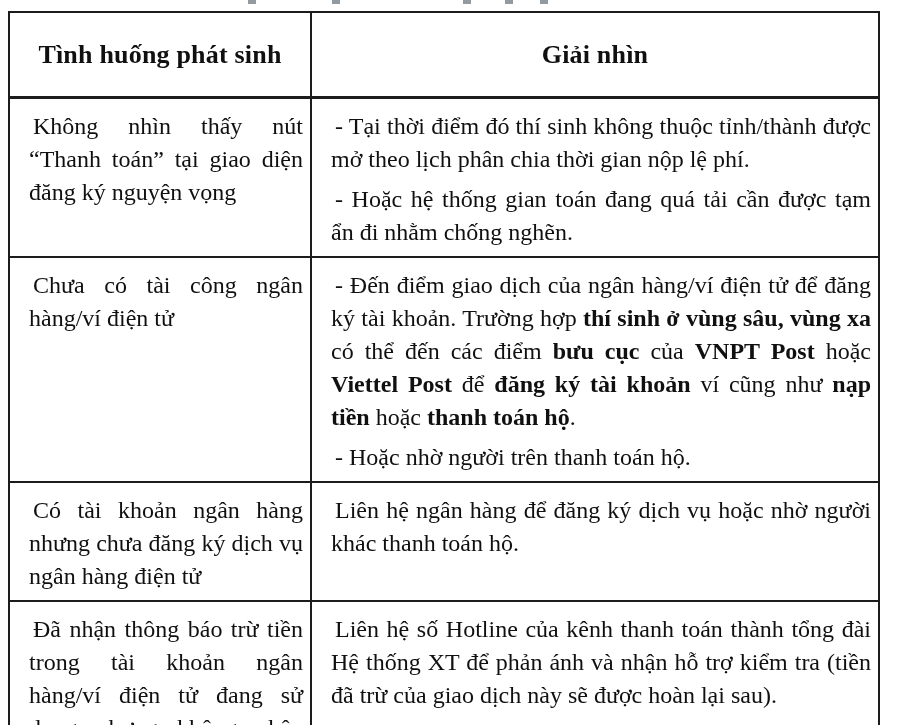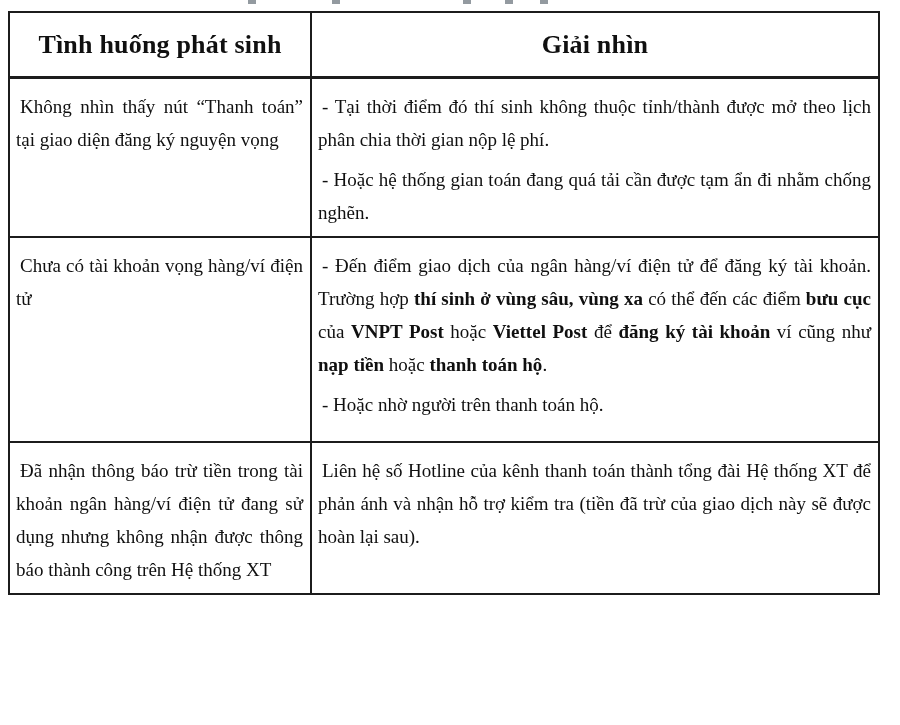--- a/index.html
+++ b/index.html
@@ -26,34 +26,34 @@
     left: 8px; top: 11px;
     width: 870px;
     border-collapse: collapse;
     table-layout: fixed;
   }
   .doc-table col.c-situation { width: 302px; }
   .doc-table col.c-solution  { width: 568px; }
   .doc-table th, .doc-table td {
     border: 2px solid #1c1c1c;
     vertical-align: top;
-    padding: 6px;
+    padding: 16px;
   }
   .doc-table th {
     height: 51px;
     vertical-align: middle;
     text-align: center;
     font-weight: bold;
     font-size: 26px;
     border-bottom-width: 3px;
     letter-spacing: 0.2px;
   }
   .doc-table td.cell {
-    padding: 11px 7px 0 6px;
-    font-size: 19px;
+    padding: 11px 7px 0 19px;
+    font-size: 24px;
     line-height: 33px;
     text-align: justify;
   }
   tbody tr:nth-child(1) { height: 147px; }
   tbody tr:nth-child(2) { height: 205px; }
   tbody tr:nth-child(3) { height: 115px; }
   tbody tr:nth-child(4) { height: 179px; }
   tbody tr:nth-child(5) { height: 60px; }
   .para {
     margin: 0 0 7px 0;
@@ -89,25 +89,33 @@
           <td class="cell">
             <p class="para">Không nhìn thấy nút “Thanh toán” tại giao diện đăng ký nguyện vọng</p>
           </td>
           <td class="cell">
             <p class="para"><span>- Tại thời điểm đó thí sinh không thuộc tỉnh/thành được mở theo lịch phân chia thời gian nộp lệ phí.</span></p>
             <p class="para"><span>- Hoặc hệ thống gian toán đang quá tải cần được tạm ẩn đi nhằm chống nghẽn.</span></p>
           </td>
         </tr>
         <tr>
           <td class="cell">
-            <p class="para">Chưa có tài khoản vọng hàng/ví điện tử</p>
+            <p class="para">Chưa có tài công ngân hàng/ví điện tử</p>
           </td>
           <td class="cell">
             <p class="para"><span>- Đến điểm giao dịch của ngân hàng/ví điện tử để đăng ký tài khoản. Trường hợp </span><b>thí sinh ở vùng sâu, vùng xa</b><span> có thể đến các điểm </span><b>bưu cục</b><span> của </span><b>VNPT Post</b><span> hoặc </span><b>Viettel Post</b><span> để </span><b>đăng ký tài khoản</b><span> ví cũng như </span><b>nạp tiền</b><span> hoặc </span><b>thanh toán hộ</b><span>.</span></p>
             <p class="para"><span>- Hoặc nhờ người trên thanh toán hộ.</span></p>
+          </td>
+        </tr>
+        <tr>
+          <td class="cell">
+            <p class="para">Có tài khoản ngân hàng nhưng chưa đăng ký dịch vụ ngân hàng điện tử</p>
+          </td>
+          <td class="cell">
+            <p class="para"><span>Liên hệ ngân hàng để đăng ký dịch vụ hoặc nhờ người khác thanh toán hộ.</span></p>
           </td>
         </tr>
         <tr>
           <td class="cell">
             <p class="para">Đã nhận thông báo trừ tiền trong tài khoản ngân hàng/ví điện tử đang sử dụng nhưng không nhận được thông báo thành công trên Hệ thống XT</p>
           </td>
           <td class="cell">
             <p class="para"><span>Liên hệ số Hotline của kênh thanh toán thành tổng đài Hệ thống XT để phản ánh và nhận hỗ trợ kiểm tra (tiền đã trừ của giao dịch này sẽ được hoàn lại sau).</span></p>
           </td>
         </tr>

